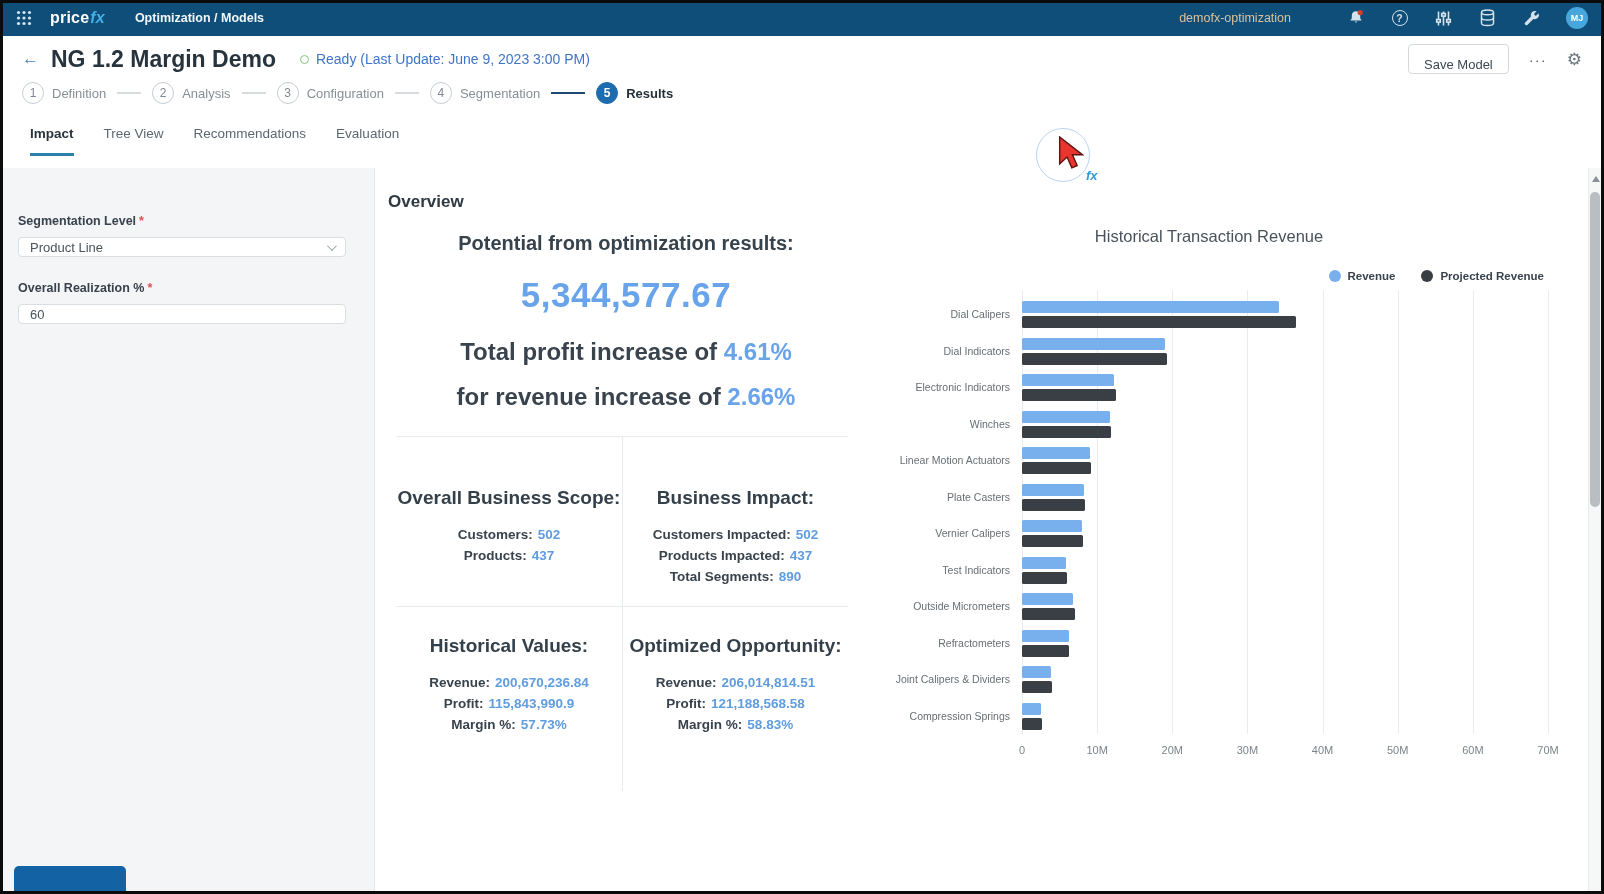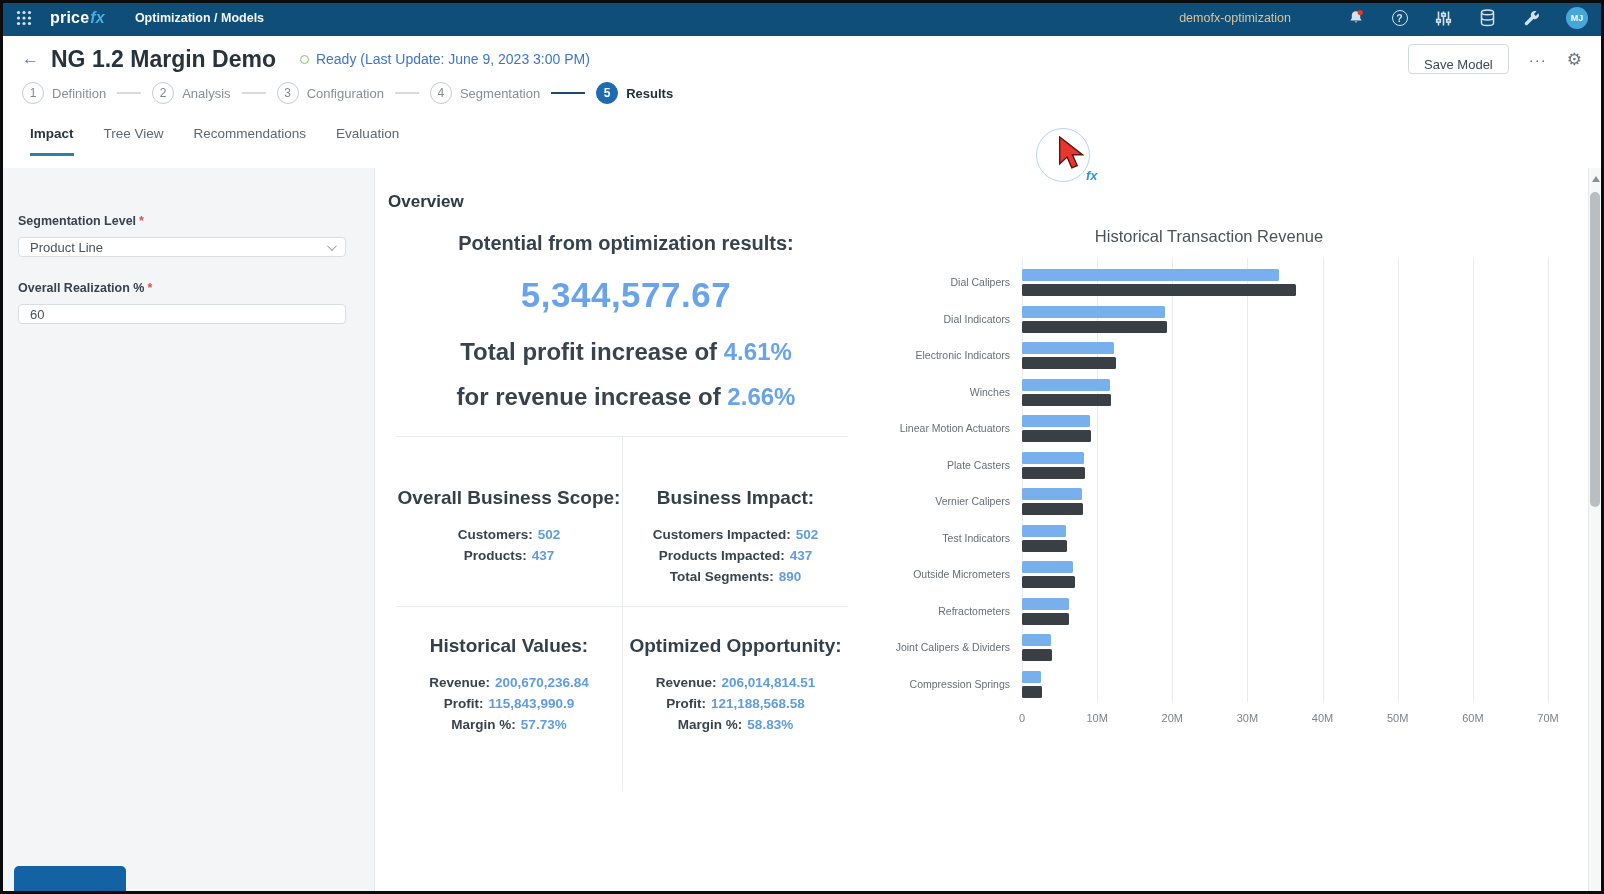--- a/index.html
+++ b/index.html
@@ -268,20 +268,30 @@
       <div class="qcell">
         <div class="qtitle">Optimized Opportunity:</div>
         <div class="qrow">Revenue:<span class="val">206,014,814.51</span></div>
         <div class="qrow">Profit:<span class="val">121,188,568.58</span></div>
         <div class="qrow">Margin %:<span class="val">58.83%</span></div>
       </div>
     </div>
 
   <div class="chart">
     <div class="chart-title">Historical Transaction Revenue</div>
+    <div class="legend" id="legend">
+        <div class="litem">
+          <span class="ldot" style="background: rgb(119, 176, 236);"></span>
+          <span class="ltext">Revenue</span>
+        </div>
+        <div class="litem">
+          <span class="ldot" style="background: rgb(58, 63, 70);"></span>
+          <span class="ltext">Projected Revenue</span>
+        </div>
+      </div>
     <div class="plot" id="plot">
         <div class="gridline" style="left: 0%;"></div>
         <div class="gridline" style="left: 14.2857%;"></div>
         <div class="gridline" style="left: 28.5714%;"></div>
         <div class="gridline" style="left: 42.8571%;"></div>
         <div class="gridline" style="left: 57.1429%;"></div>
         <div class="gridline" style="left: 71.4286%;"></div>
         <div class="gridline" style="left: 85.7143%;"></div>
         <div class="gridline" style="left: 100%;"></div>
         <div class="crow">

